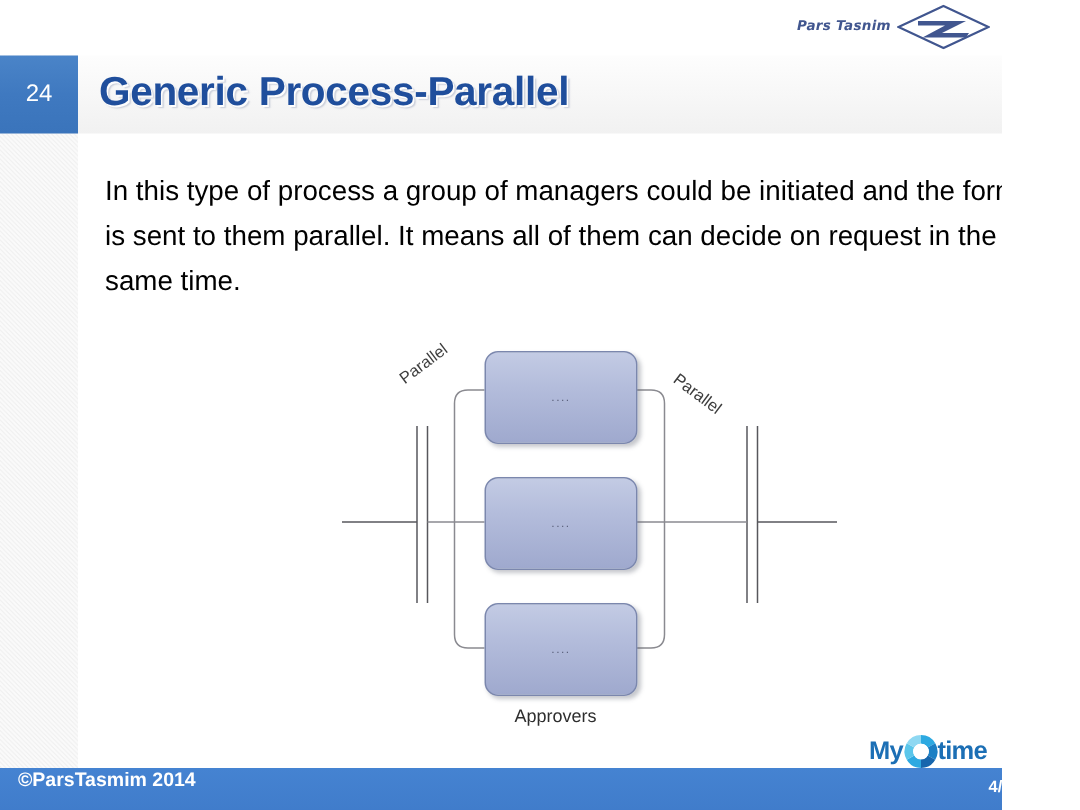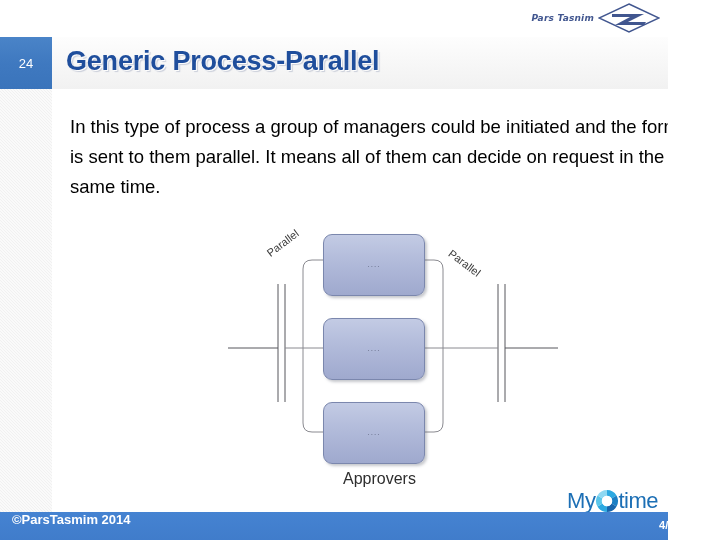--- a/index.html
+++ b/index.html
@@ -71,21 +71,21 @@
   }
   .slide-number-box {
     position: absolute;
     left: 0; top: 37px;
     width: 52px; height: 52px;
     background: linear-gradient(to bottom, #4a84c8 0%, #3f79c0 50%, #3a74bb 100%);
     color: #ffffff;
     display: flex;
     align-items: center;
     justify-content: center;
-    font-size: 13px;
+    font-size: 16px;
     font-family: "Liberation Sans", sans-serif;
   }
   .slide-title {
     position: absolute;
     left: 66px;
     top: 46px;
     font-size: 27px;
     font-weight: bold;
     color: #1f4e9c;
     letter-spacing: -.2px;
@@ -146,37 +146,37 @@
     font-family: "Liberation Sans", sans-serif;
     white-space: nowrap;
   }
   #par-left  { left: 40px; top: 26px;  transform: rotate(-37deg); transform-origin: left center; }
   #par-right { left: 222px; top: 24px; transform: rotate(37deg);  transform-origin: left center; }
 
   .approvers-label {
     position: absolute;
     left: 115px;
     top: 248px;
-    font-size: 16px;
+    font-size: 12px;
     color: #2e2e2e;
     font-family: "Liberation Sans", sans-serif;
   }
 
   
   .myoffice-logo {
     position: absolute;
     right: 10px;
     bottom: 26px;
     display: flex;
     align-items: center;
     height: 26px;
   }
   .myoffice-text-left, .myoffice-text-right {
-    font-size: 22px;
-    font-weight: normal;
+    font-size: 17px;
+    font-weight: bold;
     color: #1c6fb5;
     font-family: "Liberation Sans", sans-serif;
     letter-spacing: -.5px;
   }
   .myoffice-mark { width: 26px; height: 26px; margin: 0 -2px 0 -1px; }
 
   .footer-bar {
     position: absolute;
     left: 0;
     bottom: 0;

